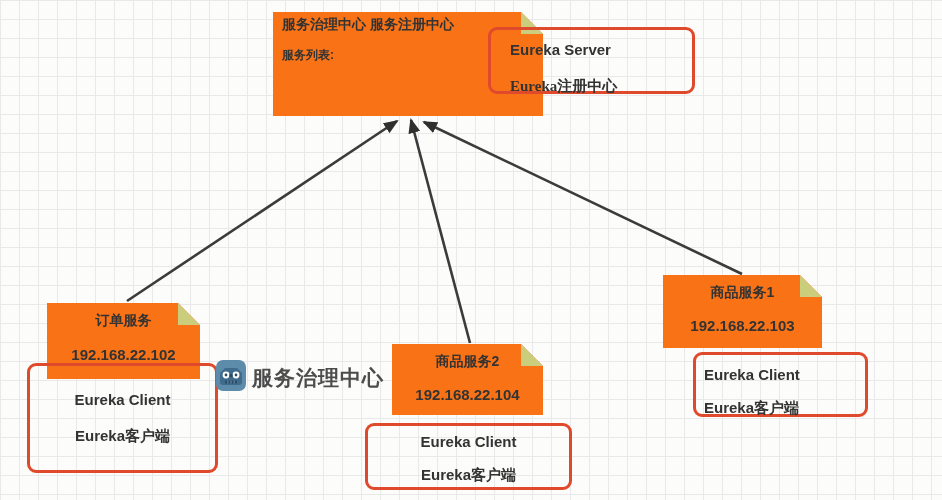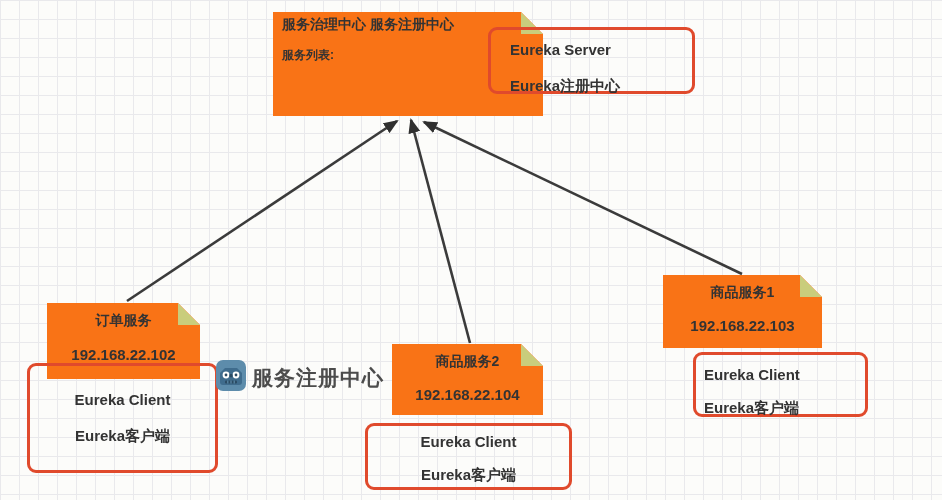--- a/index.html
+++ b/index.html
@@ -49,21 +49,21 @@
   
   .redbox {
     border: 3px solid #e04a2c;
     border-radius: 9px;
     background: transparent;
     font-size: 15px;
     font-weight: 600;
     line-height: 16px;
   }
   #server-box   { left: 480px; top: 27px;  width: 207px; height: 67px;  padding: 12px 0 0 19px; margin-left: 8px; }
-  #server-box   .l2 { margin-top: 20px; }
+  #server-box   .l2 { margin-top: 20px; font-family: Liberation Serif, serif; }
   #client-order { left: 27px;  top: 363px; width: 191px; height: 110px; padding-top: 26px; text-align: center; }
   #client-order .l2 { margin-top: 20px; }
   #client-product2 { left: 365px; top: 423px; width: 207px; height: 67px; padding-top: 8px; text-align: center; }
   #client-product2 .l2 { margin-top: 17px; }
   #client-product1 { left: 693px; top: 352px; width: 175px; height: 65px; padding: 12px 0 0 8px; }
   #client-product1 .l2 { margin-top: 17px; }
 
   
   #connectors { left: 0; top: 0; width: 942px; height: 500px; pointer-events: none; }
 
@@ -144,14 +144,14 @@
       <circle cx="20" cy="15" r="3.4" fill="#ffffff"></circle>
       <circle cx="10" cy="15" r="1.4" fill="#2b4b63"></circle>
       <circle cx="20" cy="15" r="1.4" fill="#2b4b63"></circle>
       <rect x="13.4" y="14" width="3.2" height="3.2" rx="1" fill="#2b4b63"></rect>
       <rect x="9" y="20.5" width="12" height="3" rx="1" fill="#2b4b63"></rect>
       <rect x="11.2" y="20.5" width="1.2" height="3" fill="#5d8cab"></rect>
       <rect x="14.4" y="20.5" width="1.2" height="3" fill="#5d8cab"></rect>
       <rect x="17.6" y="20.5" width="1.2" height="3" fill="#5d8cab"></rect>
     </svg>
   </span>
-  <span class="wm-text">服务注册中心</span>
+  <span class="wm-text">服务治理中心</span>
 </div>
 
 </body></html>

